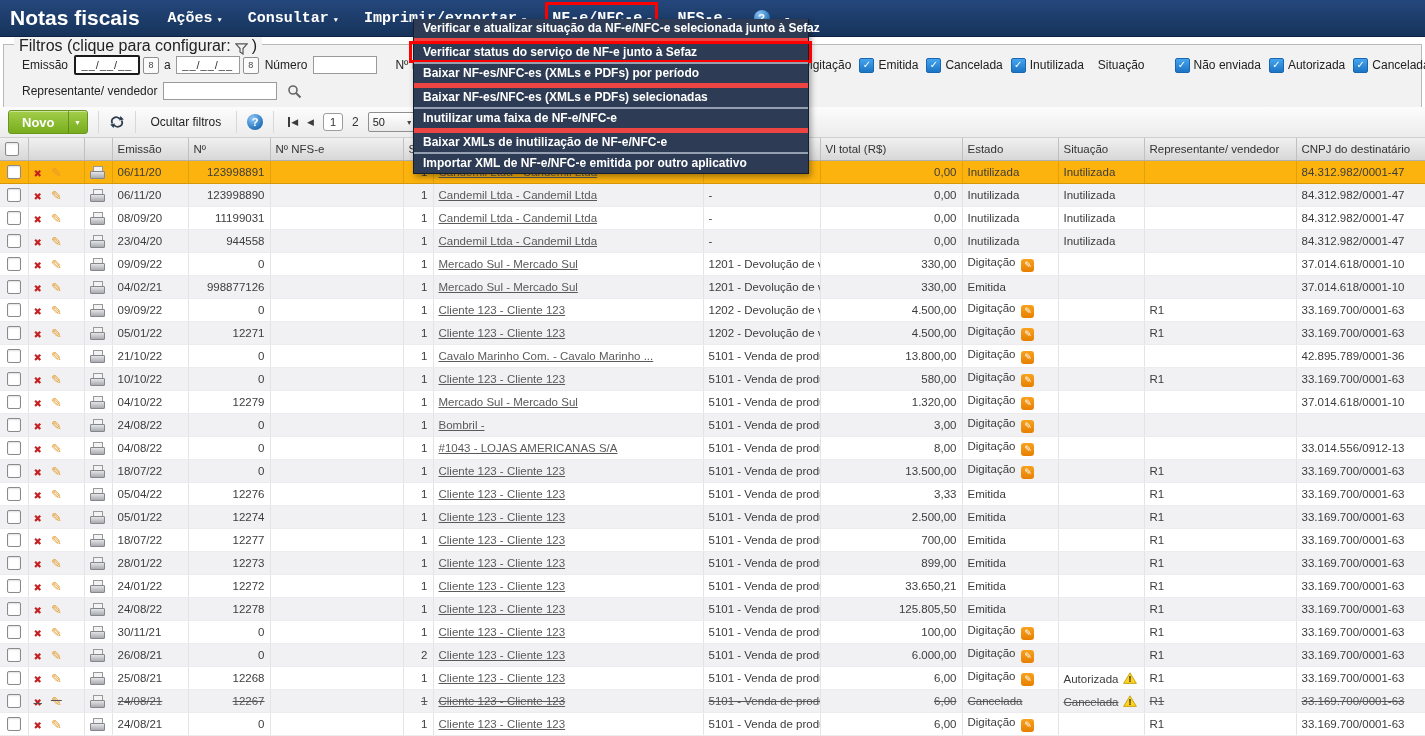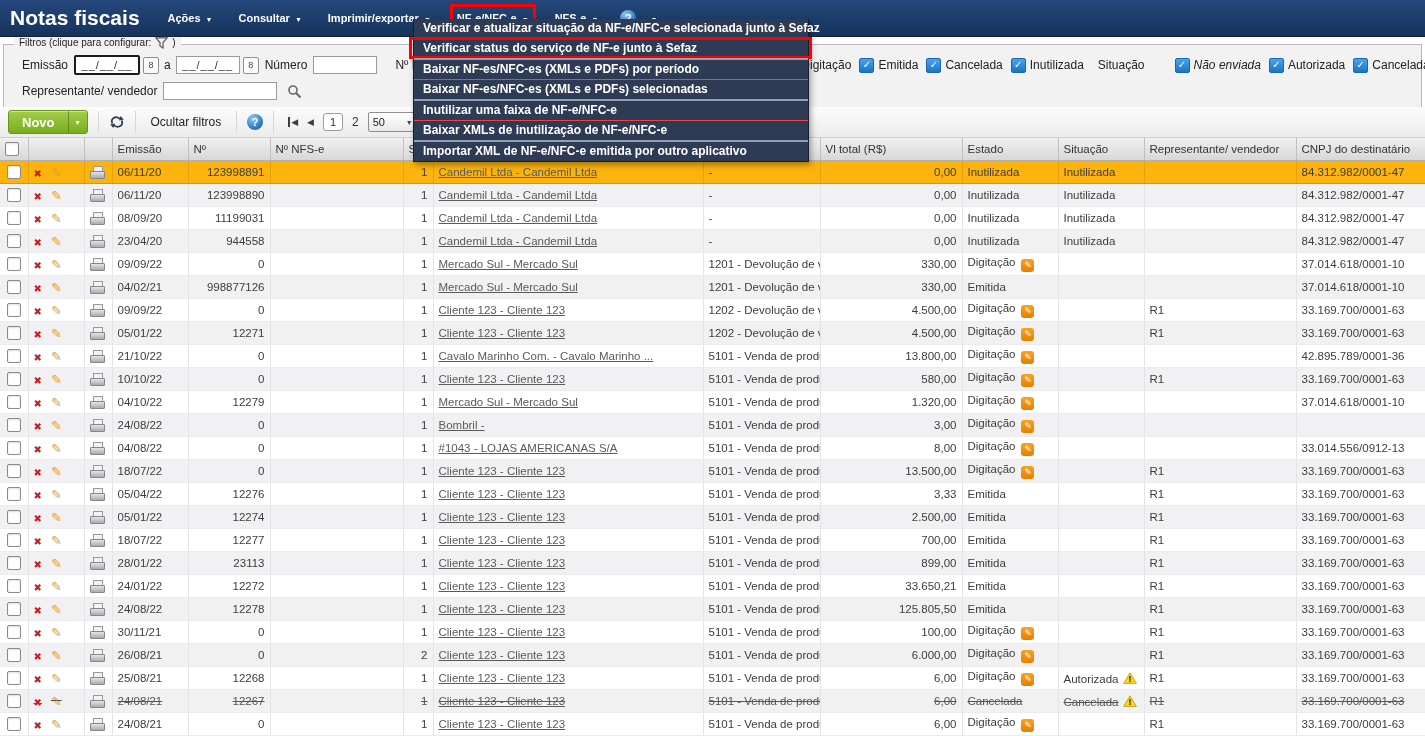--- a/index.html
+++ b/index.html
@@ -6,53 +6,53 @@
   body{
     width:1425px;height:736px;overflow:hidden;position:relative;background:#fff;
     font-family:"Liberation Sans","DejaVu Sans",sans-serif;font-size:12px;color:#333;
   }
   
   .menubar{position:absolute;left:0;top:0;right:0;height:36px;
     background:linear-gradient(#24477c,#16335a);border-bottom:1px solid #0e2240;
     display:flex;align-items:center;z-index:10;}
   .app-title{font-size:21px;font-weight:bold;color:#fff;padding:0 12px 0 10px;white-space:nowrap;}
   .menu-items{display:flex;align-items:center;gap:26px;margin-left:16px;}
-  .menu-item{position:relative;color:#fff;font-size:11px;font-weight:bold;display:flex;align-items:center;gap:5px;cursor:pointer;white-space:nowrap;}
+  .menu-item{position:relative;color:#fff;font-size:15px;font-weight:bold;display:flex;align-items:center;gap:5px;cursor:pointer;white-space:nowrap;font-family:Liberation Mono, monospace;}
   .caret::before{content:"▼";font-size:7px;color:#fff;position:relative;top:0px;}
   .boxed::after{content:"";position:absolute;left:-7px;right:-7px;top:-8px;bottom:-7px;border:3px solid #fd0000;}
   .help-circle{width:16px;height:16px;border-radius:50%;flex:0 0 auto;
     background:radial-gradient(circle at 35% 28%,#8ec7f7,#2f7cc4 62%,#17578f);
     color:#fff;font-weight:bold;font-size:11px;line-height:16px;text-align:center;}
   .menubar .help-wrap{display:flex;align-items:center;gap:14px;margin-left:22px;}
   
   .filters{position:absolute;left:3px;right:3px;top:44px;height:62px;background:#f2f2f2;
     border:1px solid #b9b9b9;z-index:5;}
   .filters-legend{position:absolute;top:-8px;left:10px;background:#f2f2f2;padding:0 5px;
-    font-size:10px;color:#222;display:flex;align-items:flex-start;gap:4px;}
+    font-size:16px;color:#222;display:flex;align-items:flex-end;gap:4px;}
   .f-row1{position:absolute;top:10px;left:18px;right:0;height:20px;display:flex;align-items:center;color:#222;}
   .f-row2{position:absolute;top:36px;left:18px;height:20px;display:flex;align-items:center;gap:6px;color:#222;}
   .f-lab{margin-right:6px;white-space:nowrap;}
   .inp{height:16px;border:1px solid #9a9a9a;background:#fff;font-size:11px;padding:0 3px;
     font-family:"Liberation Sans","DejaVu Sans",sans-serif;color:#333;}
   .date-inp{width:56px;text-align:center;letter-spacing:1px;}
   .date-from{border:2px solid #1b1b1b;border-radius:2px;}
   .cal-btn{width:14px;height:15px;border:1px solid #8f8f8f;border-radius:2px;background:#fbfbfb;
     font-size:9px;color:#444;display:inline-flex;align-items:center;justify-content:center;margin-left:3px;}
   .range-sep{margin:0 5px;}
   .numero-lab{margin-left:6px;}
   .numero-inp{width:56px;}
   .nfse-lab{margin-left:18px;white-space:nowrap;}
   .f-status{position:absolute;left:715px;top:0;height:20px;display:flex;align-items:center;white-space:nowrap;color:#222;}
   .cbx{width:13px;height:13px;border-radius:2px;border:1px solid #1a67b0;flex:0 0 auto;
     background:linear-gradient(#45a5ef,#1c74c4);color:#fff;font-size:10px;font-weight:bold;
     display:inline-flex;align-items:center;justify-content:center;line-height:1;}
   .cbx::before{content:"✓";}
   .cbx-item{display:inline-flex;align-items:center;gap:4px;margin-left:8px;}
   .sit-lab{margin-left:14px;}
-  .sit-first{margin-left:30px;font-style:italic;}
+  .sit-first{margin-left:30px;}
   .rep-inp{width:106px;}
   .mag{margin-left:4px;display:inline-flex;}
   
   .toolbar{position:absolute;left:0;right:0;top:107px;height:30px;
     background:linear-gradient(#fcfcfc,#ececec);border-bottom:1px solid #cfcfcf;
     display:flex;align-items:center;padding-left:8px;z-index:5;}
   .tb-sep{width:1px;height:22px;background:#d8d8d8;margin:0 10px;}
   .btn-novo{display:flex;height:22px;border-radius:3px;overflow:hidden;border:1px solid #69961c;
     background:linear-gradient(#a3ce4b,#78ad1d);box-shadow:inset 0 1px 0 rgba(255,255,255,.45);cursor:pointer;}
   .btn-novo .lab{color:#fff;font-weight:bold;font-size:13px;padding:6px 13px;display:flex;align-items:center;}
@@ -99,21 +99,21 @@
     background:linear-gradient(#e3e4e6,#a9abb0);border:1px solid #85878c;border-radius:1px;}
   .lnk{color:#5a5a5a;text-decoration:underline;cursor:pointer;}
   .ebadge{display:inline-block;width:13px;height:13px;margin-left:6px;vertical-align:-2px;cursor:pointer;
     background:linear-gradient(#f8a21d,#e77f00);border-radius:3px;color:#fff;font-size:9px;line-height:13px;text-align:center;}
   .ebadge::before{content:"✎";}
   .warn{margin-left:5px;vertical-align:-1px;}
   
   .dropdown{position:absolute;left:413px;top:19px;width:394px;background:#2d3c54;
     border:1px solid #141e2e;border-top:none;z-index:50;box-shadow:2px 3px 6px rgba(0,0,0,.35);}
   .dd-item{position:relative;height:19px;line-height:19px;padding:0 9px;color:#fff;font-size:12px;
-    font-weight:bold;white-space:nowrap;overflow:visible;border-top:1px solid #ef4444;cursor:pointer;}
+    font-weight:bold;white-space:nowrap;overflow:visible;border-top:5px solid #ef4444;cursor:pointer;}
   .dd-item:first-child{border-top:none;}
   .dd-item.group-start{border-top:2px solid #94a0b1;}
   .dd-item.dd-highlight::after{content:"";position:absolute;left:-5px;right:-4px;top:-2px;bottom:-1px;
     border:3px solid #fd0000;pointer-events:none;}
 </style>
 </head>
 <body>
 
 <div class="menubar">
   <span class="app-title">Notas fiscais</span>
@@ -550,21 +550,21 @@
         <td><span>Emitida</span></td>
         <td></td>
         <td>R1</td>
         <td>33.169.700/0001-63</td>
       </tr>
       <tr>
         <td class="c-center"><span class="rowcbx"></span></td>
         <td><span class="del"></span><span class="pen"></span></td>
         <td><span class="printer"></span></td>
         <td>28/01/22</td>
-        <td class="num">23113</td>
+        <td class="num">12273</td>
         <td></td>
         <td class="num">1</td>
         <td><span class="lnk">Cliente 123 - Cliente 123</span></td>
         <td>5101 - Venda de produ...</td>
         <td class="num">899,00</td>
         <td><span>Emitida</span></td>
         <td></td>
         <td>R1</td>
         <td>33.169.700/0001-63</td>
       </tr>

